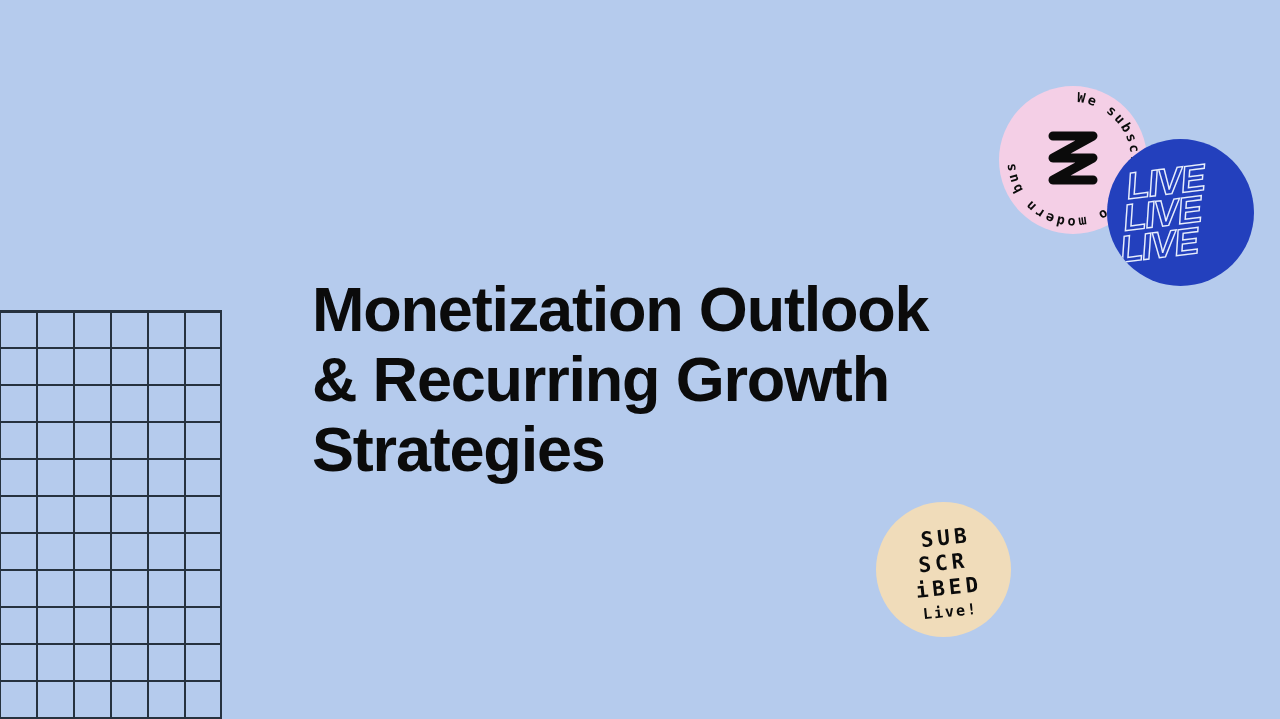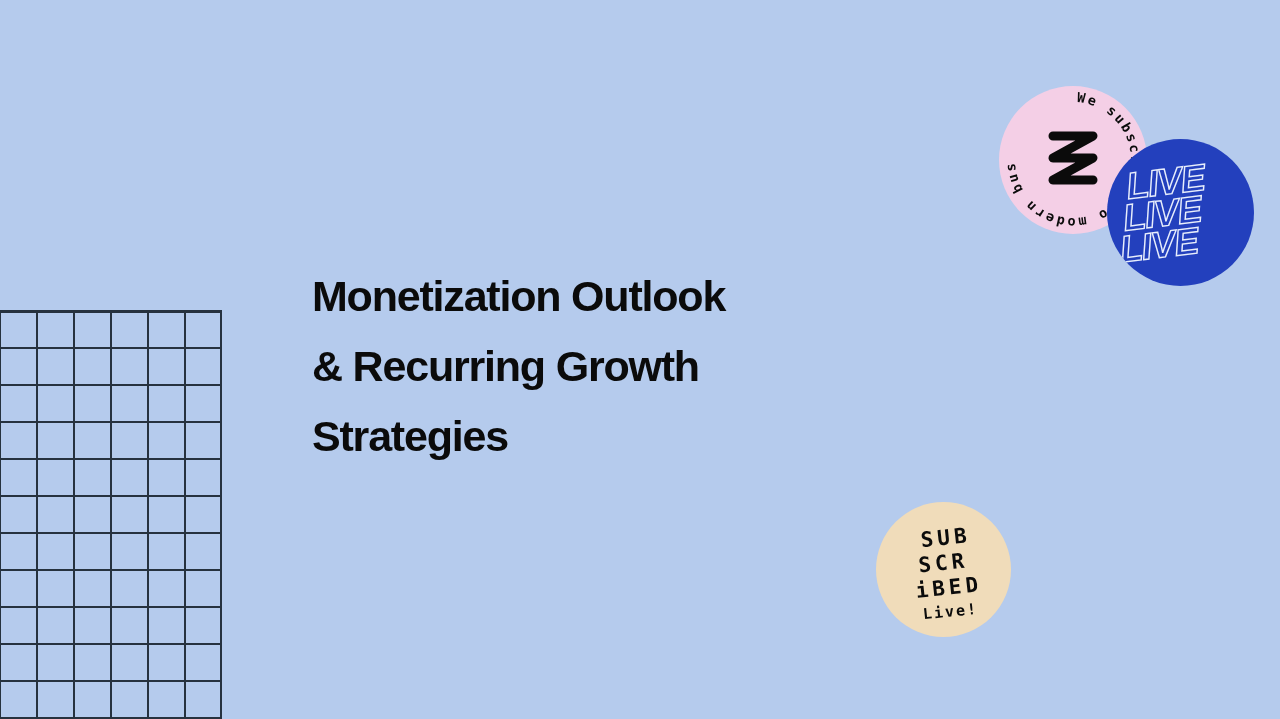--- a/index.html
+++ b/index.html
@@ -47,21 +47,21 @@
 
   
   #headline {
     position: absolute;
     left: 312px;
     top: 232px;
     width: 700px;
     color: #0b0b0b;
     font-family: "Liberation Sans Narrow", "Liberation Sans", sans-serif;
     font-weight: 700;
-    font-size: 43px;
+    font-size: 63px;
     line-height: 70px;
     letter-spacing: -1.2px;
     white-space: pre-line;
   }
 
   
   #badge-subscribe {
     position: absolute;
     left: 999px;
     top: 86px;

